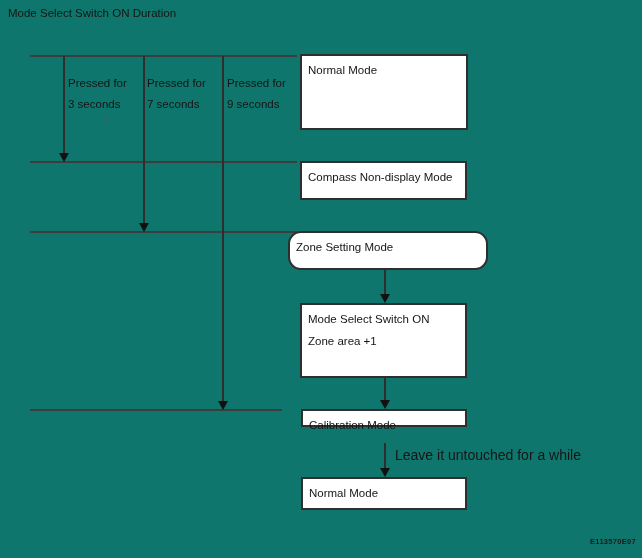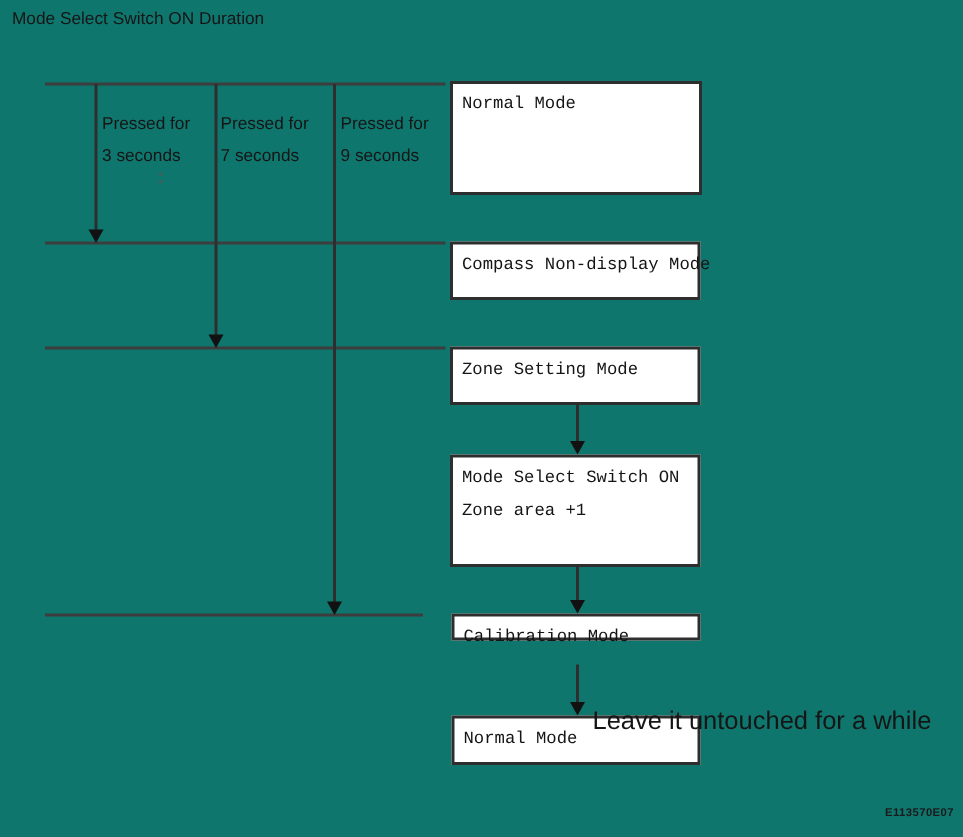--- a/index.html
+++ b/index.html
@@ -29,24 +29,24 @@
     white-space:nowrap;
   }
   .flowbox{
     position:absolute;
     box-sizing:border-box;
     border:2px solid #2e2e2e;
     background:#ffffff;
     padding:3px 6px;
     font-size:11.5px;line-height:22px;color:#151515;
   }
-  .flowbox .boxline{white-space:nowrap;font-family:Liberation Mono, monospace;}
+  .flowbox .boxline{white-space:nowrap;}
   .annotation{
     position:absolute;
-    font-size:17px;color:#151515;white-space:nowrap;margin-top:24px;
+    font-size:14px;color:#151515;white-space:nowrap;
   }
   .figure-code{
     position:absolute;right:6px;top:537px;
     font-size:7.5px;font-weight:bold;letter-spacing:0.3px;color:#1a1a1a;
   }
   .artifact-dot{position:absolute;width:2px;height:2px;background:#555;border-radius:50%;}
 </style>
 </head>
 <body>
 
@@ -85,21 +85,21 @@
   <div class="artifact-dot" style="left:106px;top:120px;"></div>
 
   <div class="flowbox" style="left:300px;top:54px;width:168px;height:76px;">
     <div class="boxline">Normal Mode</div>
   </div>
 
   <div class="flowbox" style="left:300px;top:161px;width:167px;height:39px;">
     <div class="boxline">Compass Non-display Mode</div>
   </div>
 
-  <div class="flowbox" style="left:300px;top:231px;width:167px;height:39px;">
+  <div class="flowbox" style="left:288px;top:231px;width:200px;height:39px;border-radius:13px;">
     <div class="boxline">Zone Setting Mode</div>
   </div>
 
   <div class="flowbox" style="left:300px;top:303px;width:167px;height:75px;">
     <div class="boxline">Mode Select Switch ON</div>
     <div class="boxline">Zone area +1</div>
   </div>
 
   <div class="flowbox" style="left:301px;top:409px;width:166px;height:18px;">
     <div class="boxline">Calibration Mode</div>

